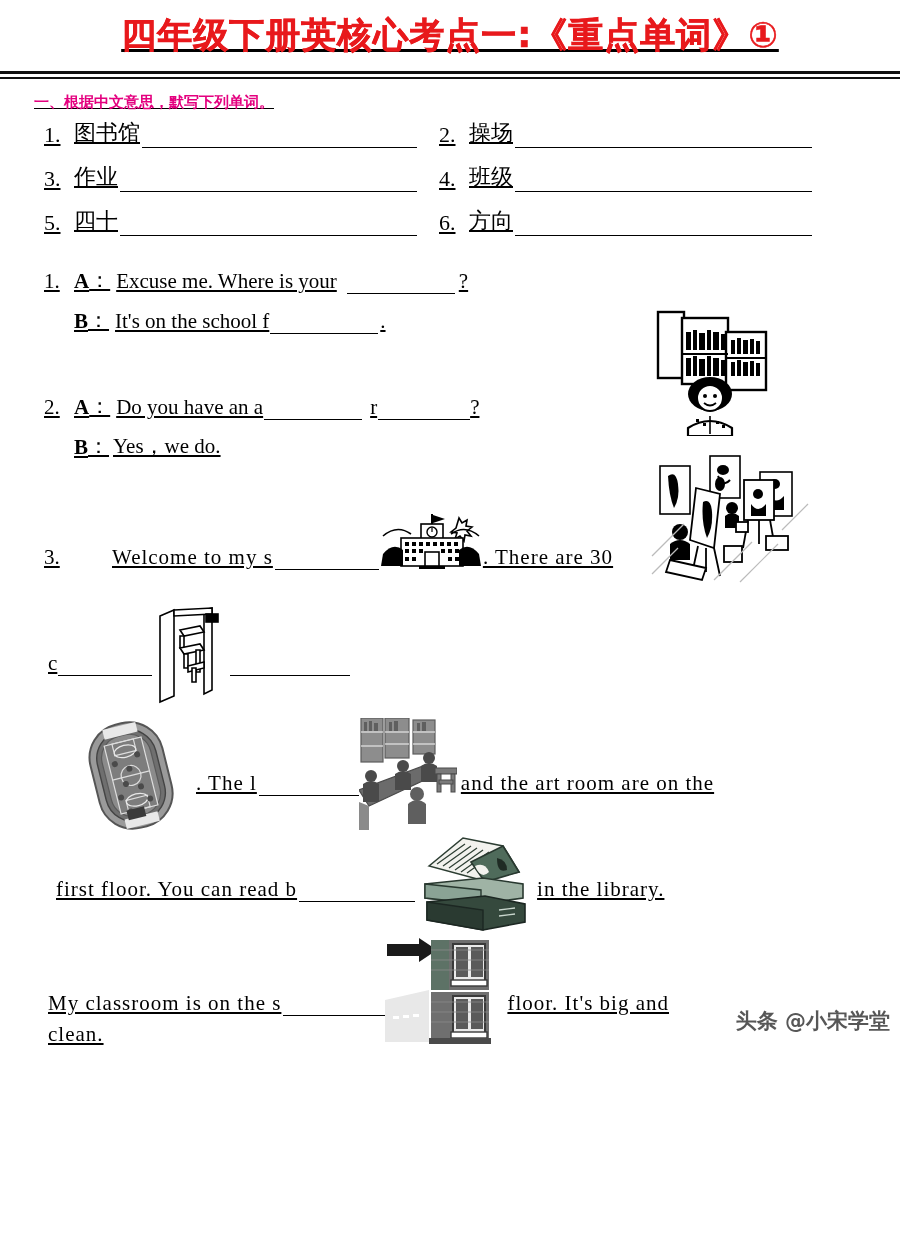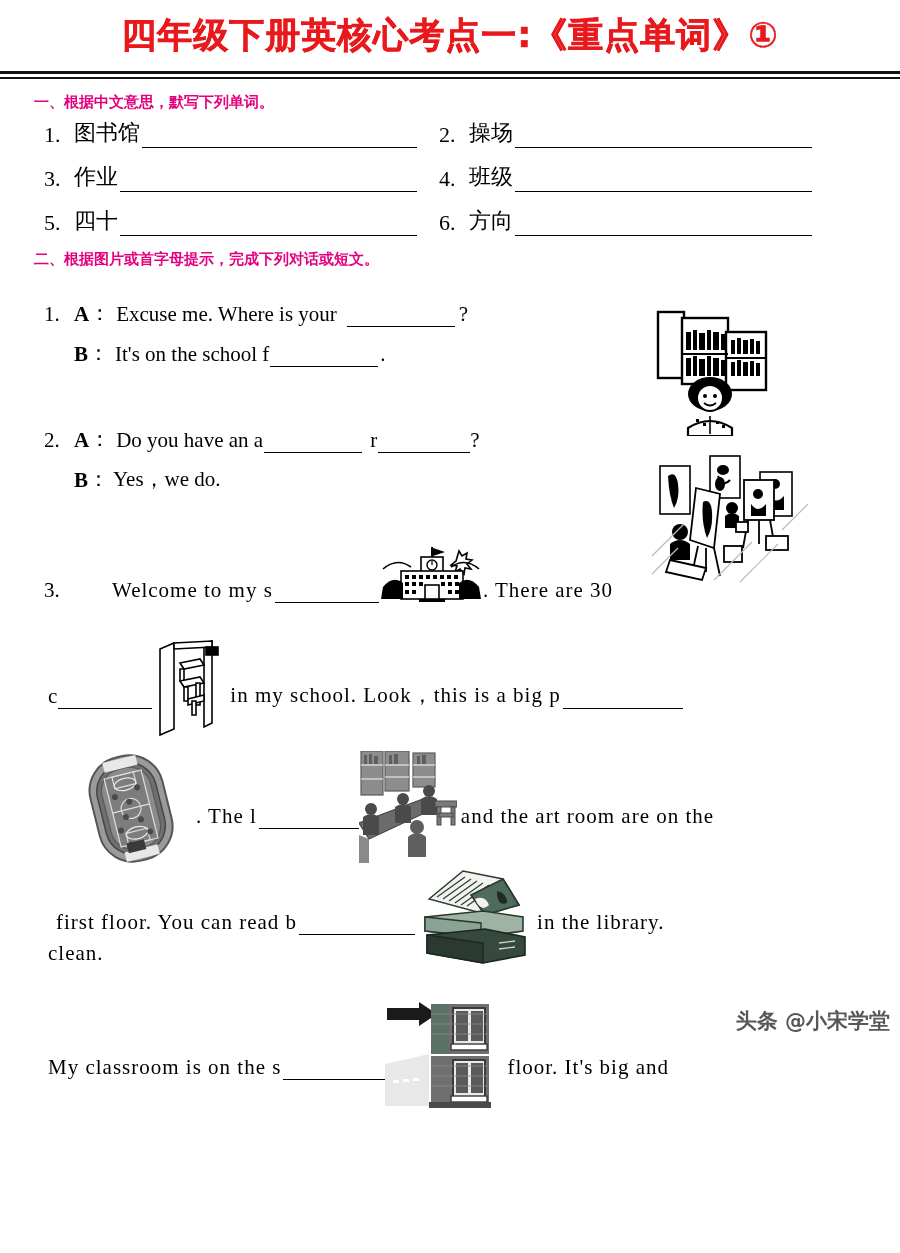--- a/index.html
+++ b/index.html
@@ -4,21 +4,21 @@
 <style>
   html,body{margin:0;padding:0;}
   body{
     width:900px;height:1253px;
     background:#ffffff;
     font-family:"Liberation Serif", serif;
     color:#000;
     position:relative;
     overflow:hidden;
   }
-  .page{position:relative;width:900px;height:1049px;}
+  .page{position:relative;width:900px;height:1049px;text-decoration:underline;}
 
   
   .title{
     text-align:center;
     font-family:"DejaVu Sans","Liberation Sans",sans-serif;
     font-weight:bold;
     font-size:35px;
     letter-spacing:1px;
     color:#e8191c;
     padding-top:12px;
@@ -139,21 +139,20 @@
         <span class="vline"></span>
       </div>
       <div class="vcell">
         <span class="vnum">6.</span>
         <span class="vword">方向</span>
         <span class="vline"></span>
       </div>
     </div>
   </div>
 
-  <div class="sec-head">二、根据图片或首字母提示，完成下列对话或短文。</div>
 
   <div class="dlg" style="margin-top:30px;">
     <div class="dline">
       <span class="dnum">1.</span>
       <span class="spk">A</span>
       <span>：</span>
       <span style="margin-left:6px;">Excuse me.  Where is your</span>
       <span class="blank" style="width:108px;margin:0 4px 0 10px;"></span>
       <span>?</span>
     </div>
@@ -367,21 +366,20 @@
             <path d="M28 24 L48 20 L52 26 L32 30 Z"></path>
             <path d="M28 30 L32 30 L32 42 L28 42 Z"></path>
             <path d="M28 42 L48 38 L52 44 L32 48 Z"></path>
             <path d="M32 48 L36 48 L36 62 L32 62 Z"></path>
             <path d="M44 44 L48 44 L48 66 L44 66 Z"></path>
             <path d="M36 60 L52 56 L52 62 L36 66 Z"></path>
             <path d="M40 62 L44 62 L44 76 L40 76 Z"></path>
           </g>
         </svg>
       </span>
-      <span class="pw" style="margin-left:2px;">in  my  school.  Look，this  is  a  big  p</span>
       <span class="blank" style="width:120px;margin-left:2px;"></span>
     </div>
 
     <div class="pline" style="height:118px;margin-top:2px;">
       <span class="ill-inline" style="width:122px;height:118px;margin:0 2px -38px 28px;">
         <svg width="122" height="118" viewBox="0 0 122 118">
           <g transform="rotate(-14 61 59)">
             <rect x="22" y="6" width="74" height="106" rx="34" fill="#9a9a9a" stroke="#555" stroke-width="2"></rect>
             <rect x="29" y="13" width="60" height="92" rx="28" fill="#6f6f6f" stroke="#444" stroke-width="1.4"></rect>
             <rect x="34" y="18" width="50" height="82" rx="22" fill="#8b8b8b" stroke="#5a5a5a" stroke-width="1.2"></rect>
@@ -488,24 +486,20 @@
           <path d="M16 70 L72 78 L72 98 L16 88 Z" fill="#2a3a31" stroke="#1c2722" stroke-width="1.4"></path>
           <g stroke="#c9d6cd" stroke-width="1.4">
             <line x1="88" y1="78" x2="104" y2="76"></line>
               <line x1="88" y1="84" x2="104" y2="82"></line>
           </g>
         </svg>
       </span>
       <span class="pw" style="margin-left:2px;">in  the  library.</span>
     </div>
 
-    <div class="pline" style="margin-top:6px;">
-      <span class="pw" style="margin-left:4px;">clean.</span>
-    </div>
-
     <div class="pline" style="height:112px;margin-top:2px;">
       <span class="pw" style="margin-left:4px;">My classroom  is  on  the  s</span>
       <span class="blank" style="width:104px;margin-left:2px;"></span>
       <span class="ill-inline" style="width:120px;height:112px;margin:0 0 -34px -2px;">
         <svg width="120" height="112" viewBox="0 0 120 112">
 
           <path d="M2 6 L34 6 L34 0 L52 12 L34 24 L34 18 L2 18 Z" fill="#1a1a1a"></path>
 
           <path d="M0 62 L44 52 L44 104 L0 104 Z" fill="#e8e8e8"></path>
           <g fill="#fff">
@@ -532,17 +526,21 @@
               <line x1="46" y1="22" x2="104" y2="22"></line>
             <line x1="46" y1="32" x2="104" y2="32"></line>
               <line x1="46" y1="64" x2="104" y2="64"></line>
             <line x1="46" y1="74" x2="104" y2="74"></line>
               <line x1="46" y1="84" x2="104" y2="84"></line>
           </g>
         </svg>
       </span>
       <span class="pw" style="margin-left:2px;">floor.  It's  big  and</span>
     </div>
+
+    <div class="pline" style="margin-top:6px;">
+      <span class="pw" style="margin-left:4px;">clean.</span>
+    </div>
   </div>
 
   <div class="watermark">头条 @小宋学堂</div>
 
 </div>
 
 </body></html>

